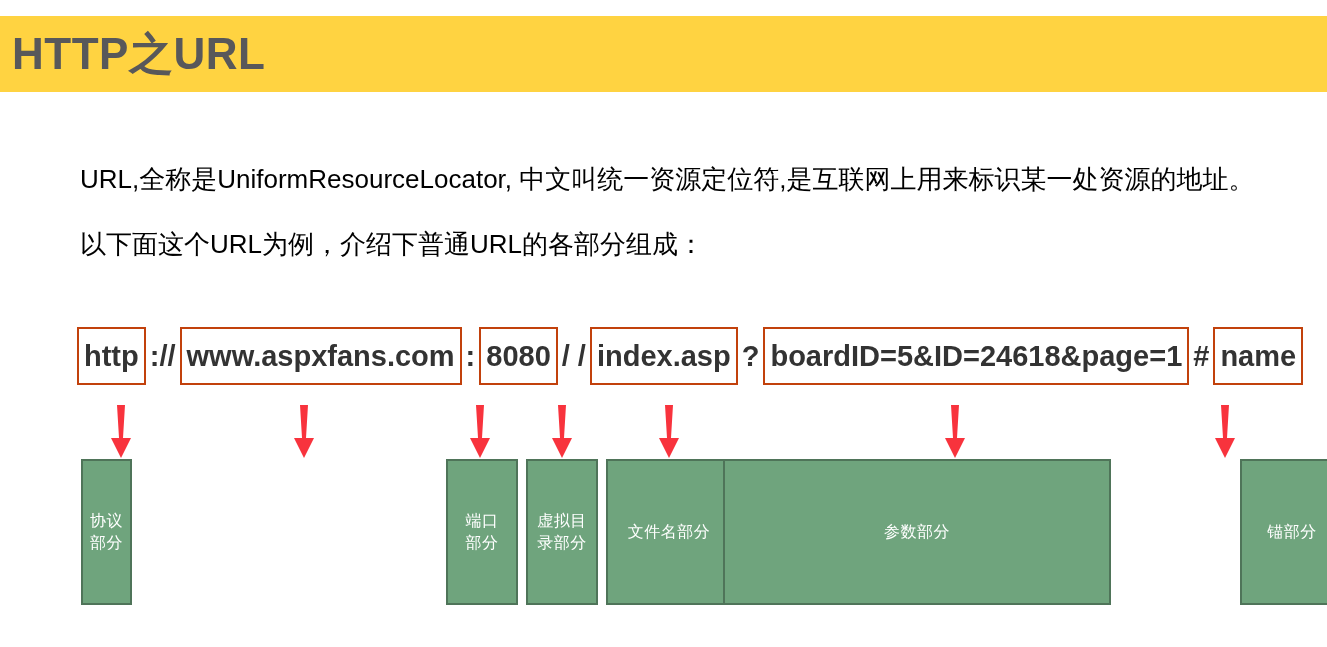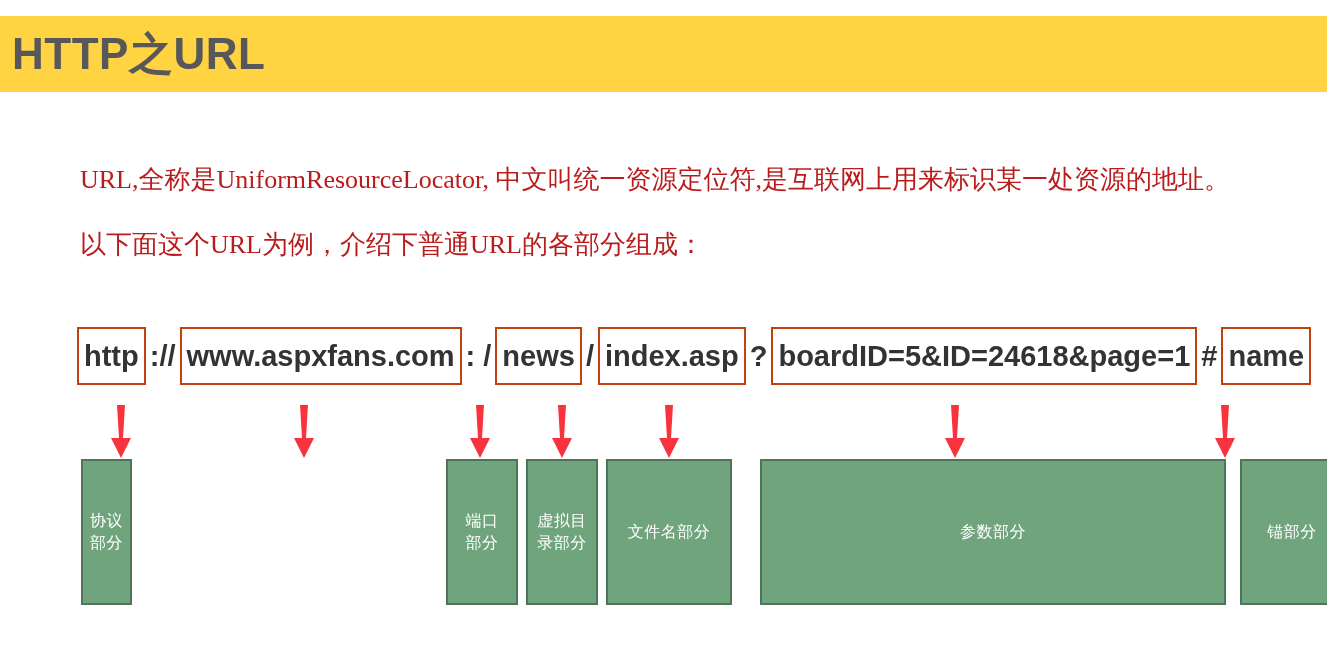--- a/index.html
+++ b/index.html
@@ -25,23 +25,22 @@
   .header h1 {
     padding-left: 12px;
     font-size: 44px; font-weight: 700;
     color: #58585a; letter-spacing: 0.5px;
     white-space: nowrap;
   }
 
   
   .para {
     position: absolute; left: 80px;
-    font-size: 26px; color: #b91c1c;
+    font-size: 26px; color: #000000;
     white-space: nowrap;
-    font-family: Liberation Serif, serif;
   }
   .para.p1 { top: 146px; }
   .para.p2 { top: 211px; }
 
   
   .url-row {
     position: absolute; left: 77px; top: 309px;
     display: flex; align-items: center;
     font-size: 29px; font-weight: 700; color: #333333;
     white-space: nowrap;
@@ -83,22 +82,22 @@
   </div>
 
   <p class="para p1">URL,全称是UniformResourceLocator, 中文叫统一资源定位符,是互联网上用来标识某一处资源的地址。</p>
   <p class="para p2">以下面这个URL为例，介绍下普通URL的各部分组成：</p>
 
   <div class="url-row">
     <span class="seg boxed">http</span>
     <span class="seg plain">://</span>
     <span class="seg boxed">www.aspxfans.com</span>
     <span class="seg plain">:</span>
+    <span class="seg boxed">8080</span>
     <span class="seg plain">/</span>
-    <span class="seg boxed">news</span>
     <span class="seg plain">/</span>
     <span class="seg boxed">index.asp</span>
     <span class="seg plain">?</span>
     <span class="seg boxed">boardID=5&amp;ID=24618&amp;page=1</span>
     <span class="seg plain">#</span>
     <span class="seg boxed">name</span>
   </div>
 
   <span class="arrow" style="left:110px">
       <svg viewBox="0 0 22 54">
@@ -144,20 +143,20 @@
     <span>端口</span>
     <span>部分</span>
   </div>
   <div class="block" style="left:606px; width:126px">
     <span>文件名部分</span>
   </div>
   <div class="block" style="left:526px; width:72px">
     <span>虚拟目</span>
     <span>录部分</span>
   </div>
-  <div class="block" style="left:760px; width:466px">
+  <div class="block" style="left:723px; width:388px">
     <span>参数部分</span>
   </div>
   <div class="block" style="left:1240px; width:104px">
     <span>锚部分</span>
   </div>
 
 </div>
 
 </body></html>

